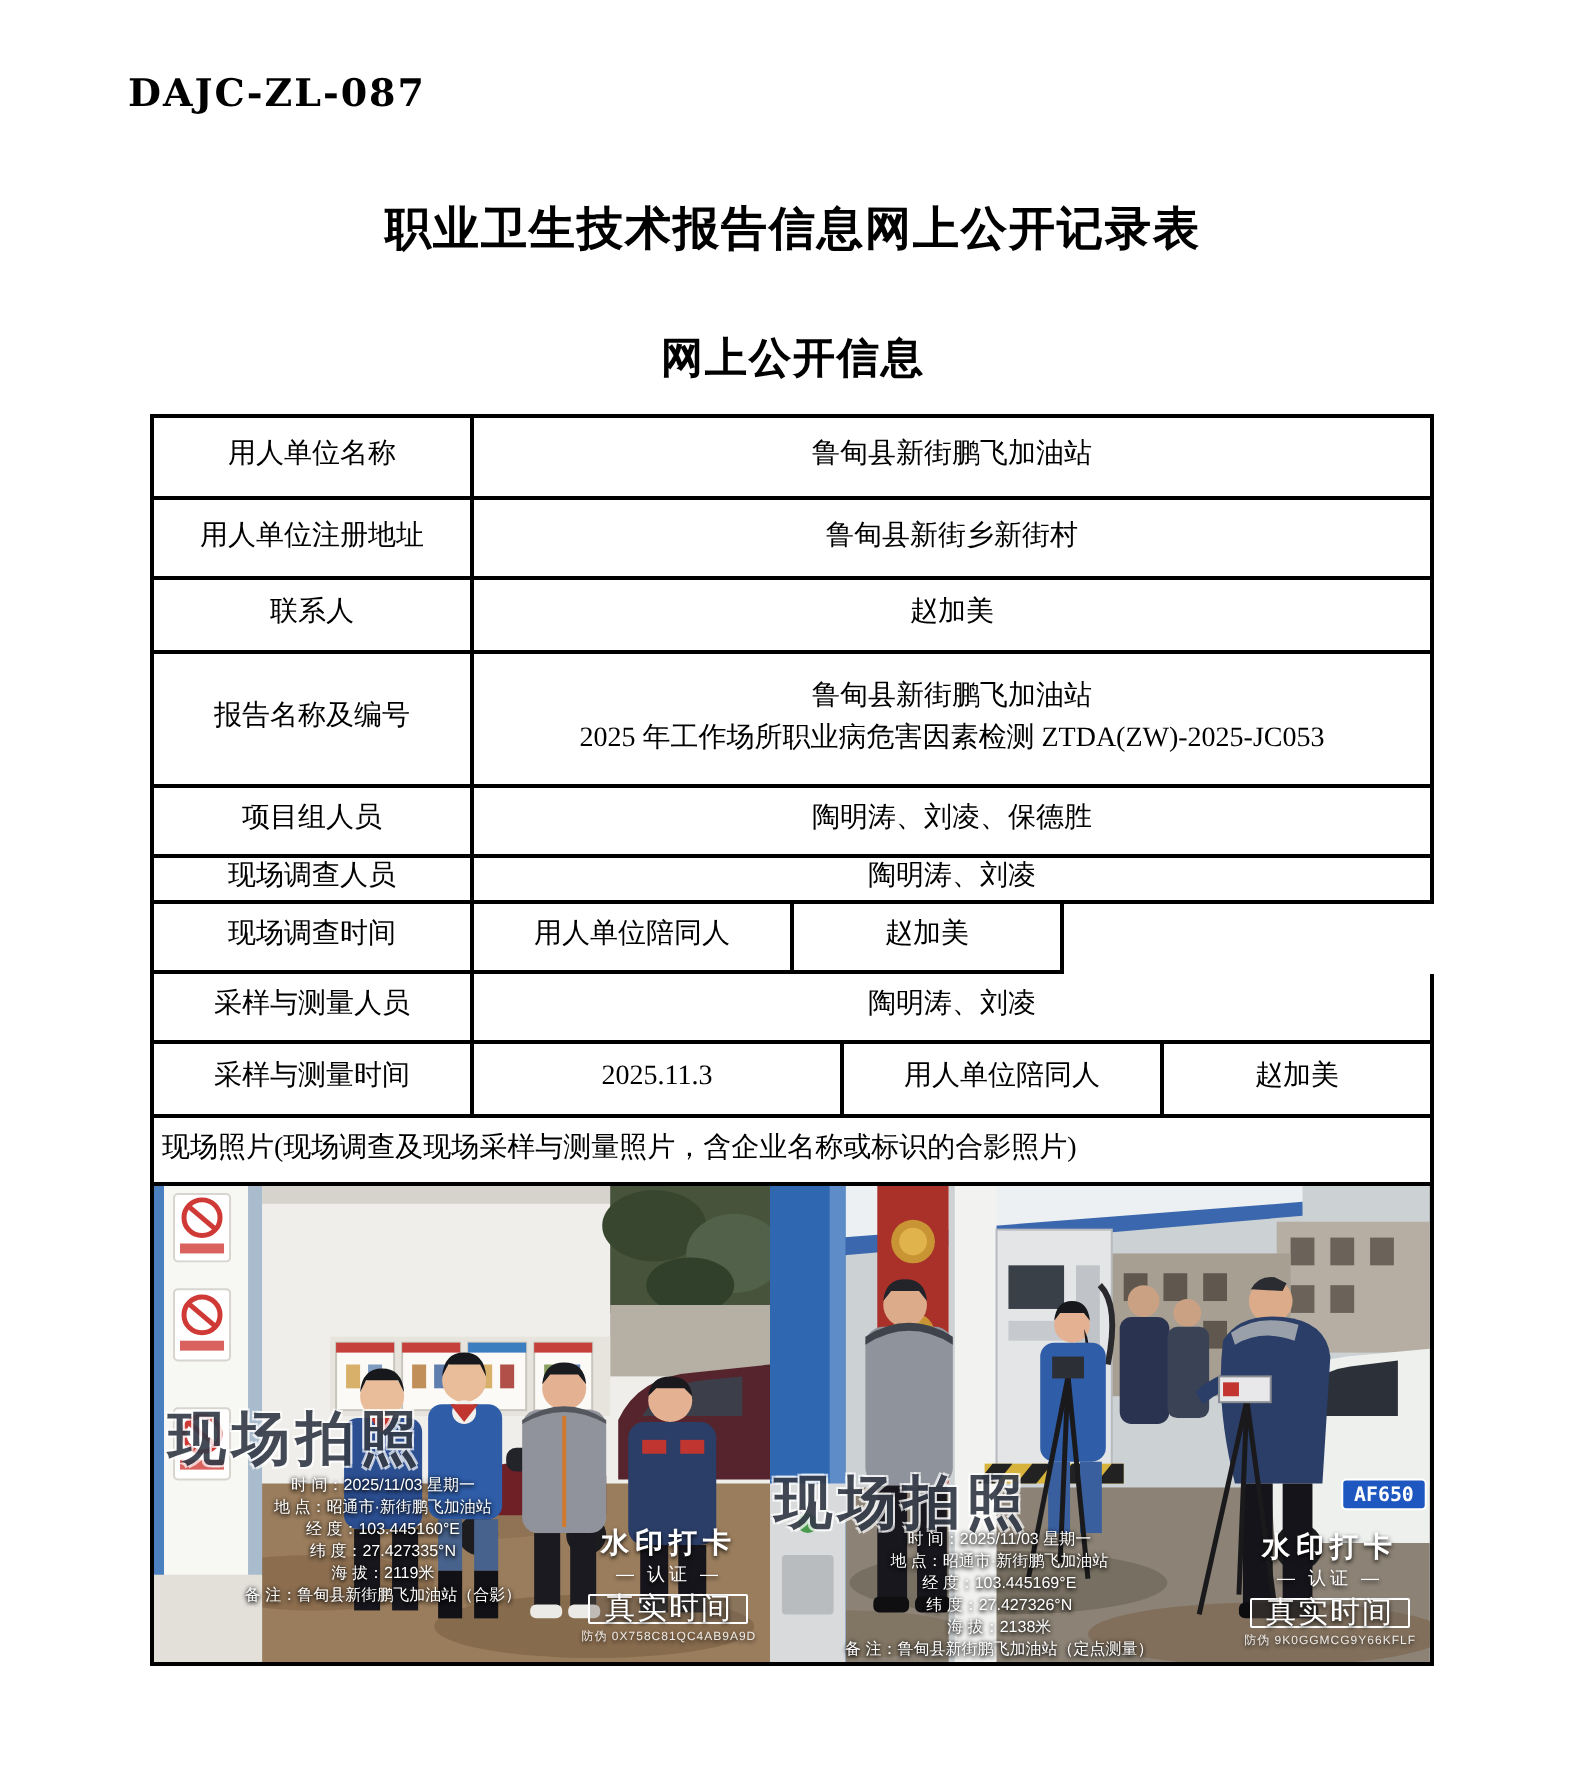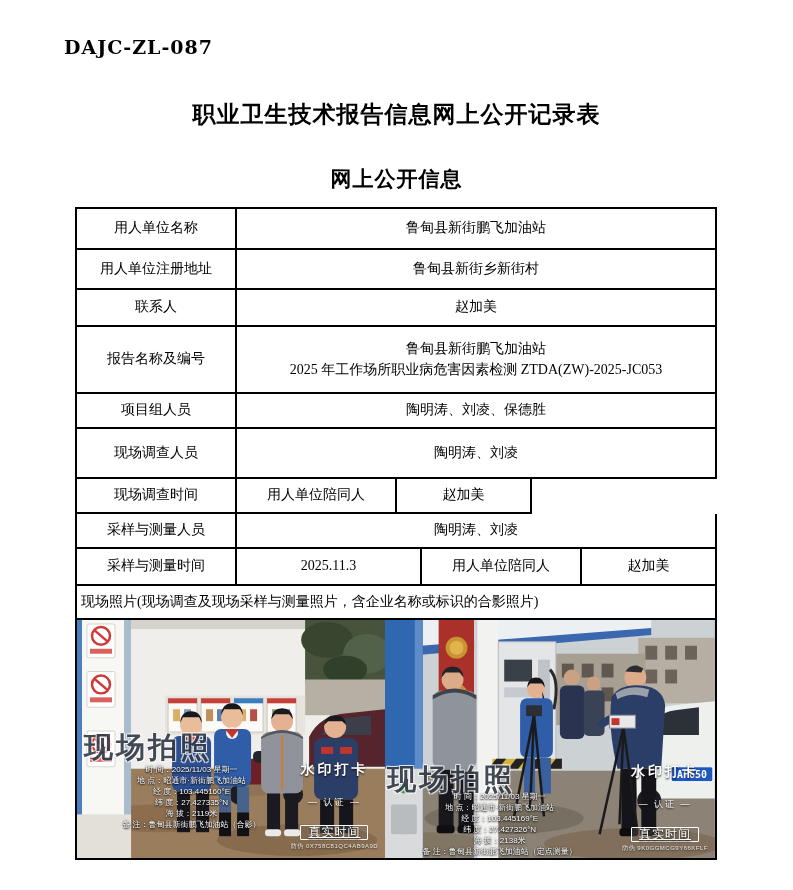--- a/index.html
+++ b/index.html
@@ -60,24 +60,24 @@
   .photo-left .info-lines{top:144px;}
   .photo-right .info-lines{top:171px;}
   .wm-badge{
     position:absolute;right:7px;text-align:center;color:#fff;
     font-family:"Liberation Sans",sans-serif;
     text-shadow:0 1px 2px rgba(0,0,0,.9);
   }
   .photo-left .wm-badge{bottom:7px;}
   .photo-right .wm-badge{bottom:5px;}
   .wm-badge .b-title{font-size:14px;font-weight:bold;letter-spacing:3px;}
-  .wm-badge .b-cert{font-size:9px;letter-spacing:2px;margin-top:17px;}
+  .wm-badge .b-cert{font-size:9px;letter-spacing:2px;margin-top:0;}
   .wm-badge .b-time{
-    display:inline-block;border:1px solid #fff;font-size:12px;padding:0 7px;line-height:13px;
-    margin-top:16px;background:rgba(110,100,90,.35);border-radius:1px;letter-spacing:1px;text-decoration:underline;
+    display:inline-block;border:1px solid #fff;font-size:15px;padding:0 7px;line-height:13px;
+    margin-top:2px;background:rgba(110,100,90,.35);border-radius:1px;letter-spacing:1px;
   }
   .wm-badge .b-code{font-size:6px;opacity:.85;margin-top:1px;letter-spacing:.5px;}
 </style>
 </head>
 <body>
 
 <div class="doc-code">DAJC-ZL-087</div>
 <div class="page-title">职业卫生技术报告信息网上公开记录表</div>
 <div class="page-subtitle">网上公开信息</div>
 
@@ -104,21 +104,21 @@
       <div>鲁甸县新街鹏飞加油站</div>
       <div>2025 年工作场所职业病危害因素检测 ZTDA(ZW)-2025-JC053</div>
     </div>
   </div>
 
   <div class="trow" style="height:35px">
     <div class="cell c1">项目组人员</div>
     <div class="cell cspan">陶明涛、刘凌、保德胜</div>
   </div>
 
-  <div class="trow" style="height:50px">
+  <div class="trow" style="height:23px">
     <div class="cell c1">现场调查人员</div>
     <div class="cell cspan">陶明涛、刘凌</div>
   </div>
 
   <div class="trow" style="height:35px">
     <div class="cell c1">现场调查时间</div>
     <div class="cell c3">用人单位陪同人</div>
     <div class="cell c4">赵加美</div>
   </div>
 

